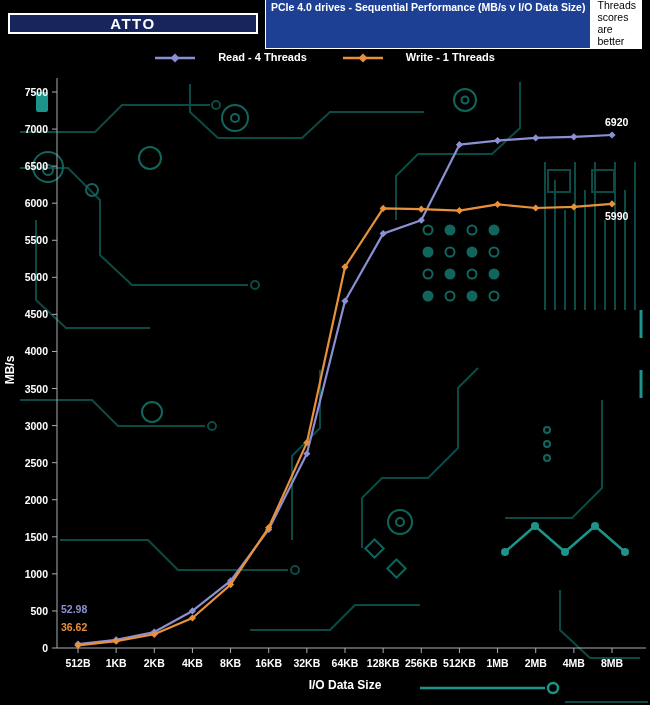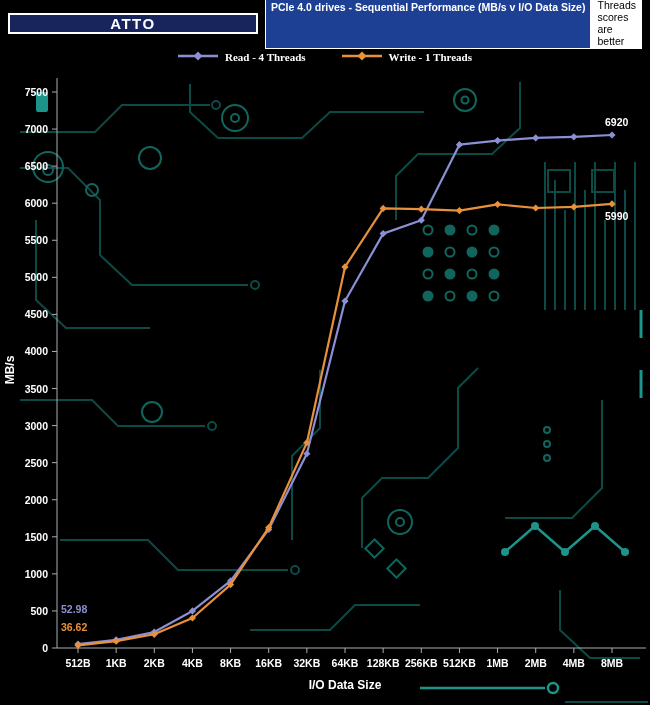--- a/index.html
+++ b/index.html
@@ -10,21 +10,21 @@
   .atto-box{box-sizing:border-box;width:281px;background:#18245c;border:2px solid #fff;
             display:flex;align-items:center;justify-content:center;
             color:#fff;font-weight:bold;font-size:15px;letter-spacing:1.5px;}
   .title-stack{flex:1;display:flex;flex-direction:row;}
   .title-box{box-sizing:border-box;background:#1e4094;border:1px solid #fff;color:#fff;
              font-weight:bold;font-size:10.5px;padding:2px 5px;white-space:nowrap;}
   .subtitle-box{box-sizing:border-box;background:#fff;border:1px solid #fff;border-top:none;color:#000;
                 font-size:10.5px;padding:1px 5px;flex:1;}
   
   .legend{height:26px;display:flex;align-items:center;justify-content:center;gap:36px;}
-  .legend-item{display:flex;align-items:flex-start;gap:7px;color:#fff;font-weight:bold;font-size:11px;font-family:Liberation Serif, serif;}
+  .legend-item{display:flex;align-items:flex-end;gap:23px;color:#fff;font-weight:bold;font-size:11px;}
   
   .chart-area{position:relative;width:650px;height:635px;}
   .chart-area svg{position:absolute;left:0;top:0;}
   #bg-svg{z-index:1;}
   #chart-svg{z-index:2;}
   .tick{fill:#fff;font:bold 10.5px "Liberation Sans",sans-serif;}
   .axis-title{fill:#fff;font:bold 12px "Liberation Sans",sans-serif;}
   .annot{font:bold 10.5px "Liberation Sans",sans-serif;}
 </style>
 </head>

